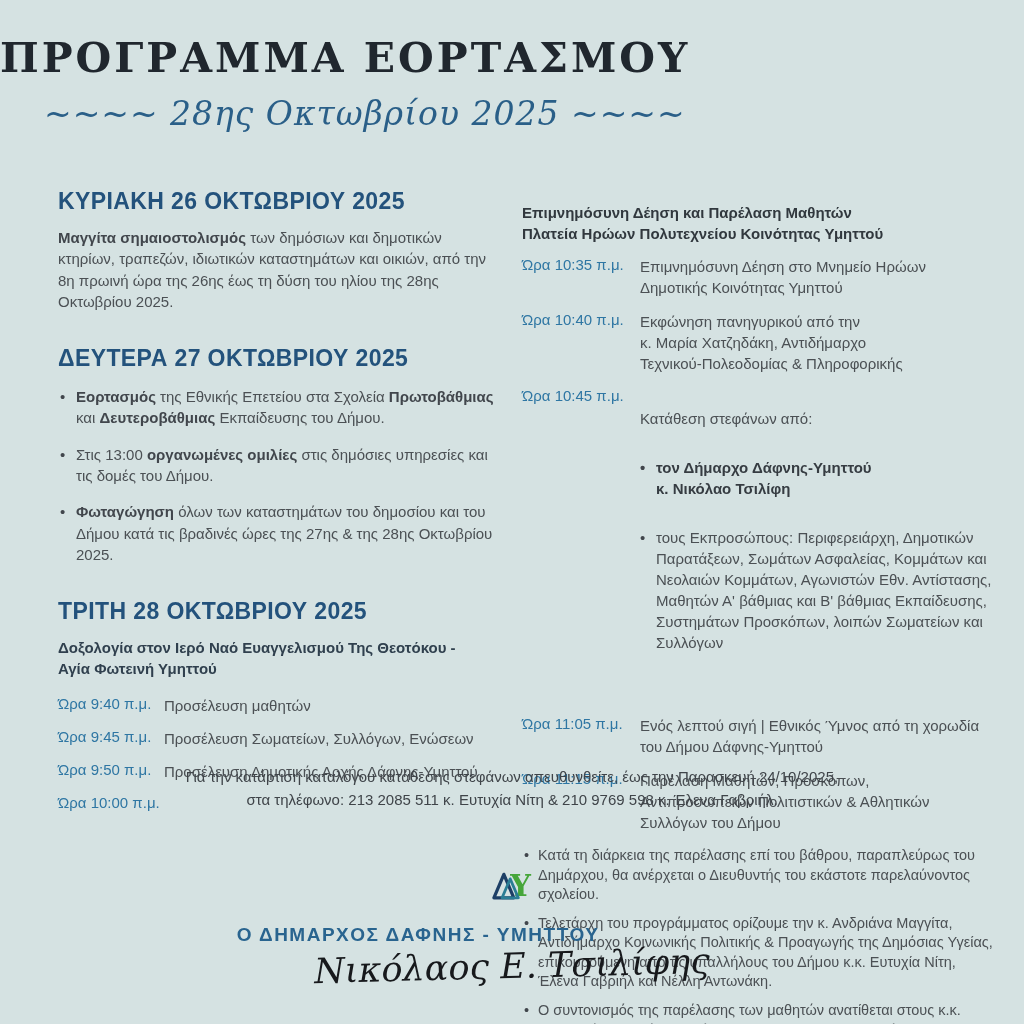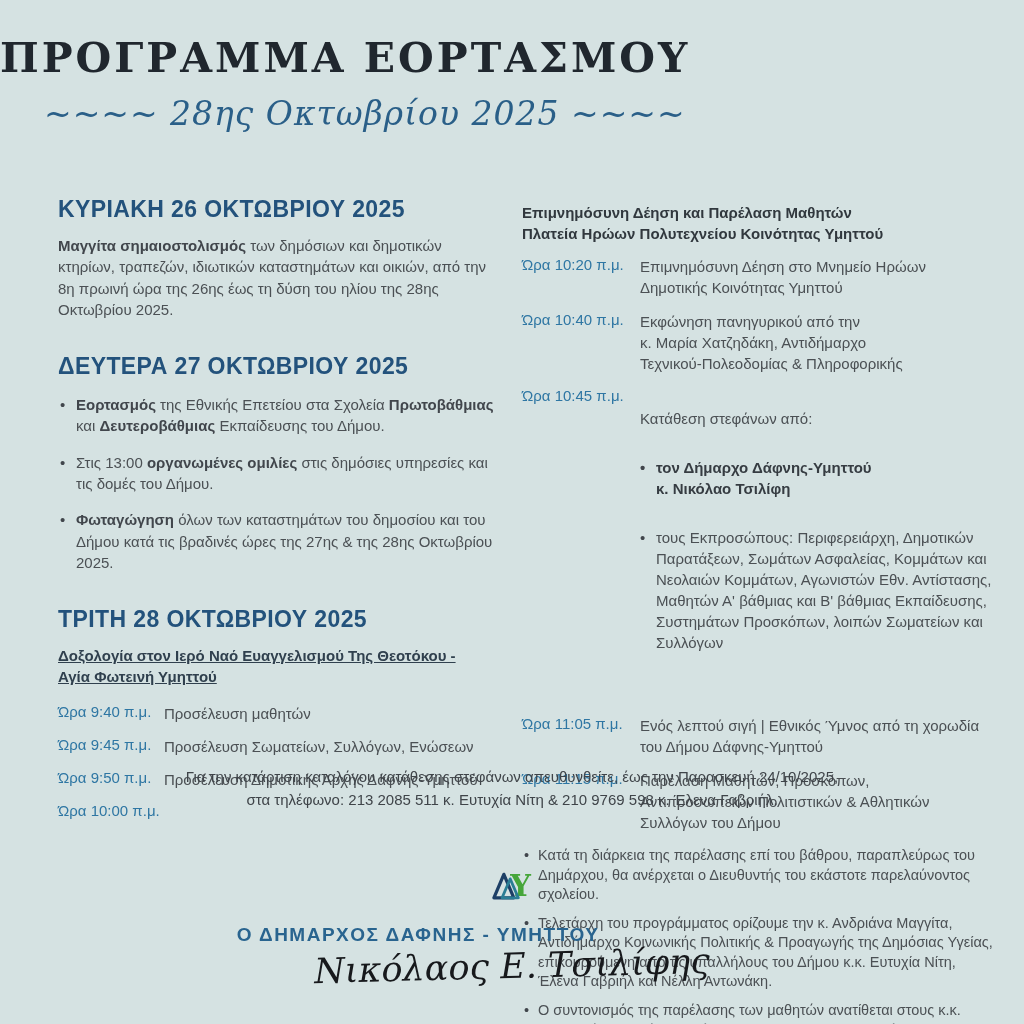--- a/index.html
+++ b/index.html
@@ -19,21 +19,21 @@
     font-size: 41px; font-weight: 600; letter-spacing: 3px;
     color: #20272e;
   }
   .poster-subtitle {
     margin-top: 12px;
     font-family: "DejaVu Serif", serif; font-style: italic;
     font-size: 33px; color: #2a5f88; letter-spacing: 1px; padding-left: 44px;
   }
 
   
-  .col-left  { position: absolute; left: 58px;  top: 196px; width: 444px; }
+  .col-left  { position: absolute; left: 58px;  top: 188px; width: 444px; }
   .col-right { position: absolute; left: 522px; top: 202px; width: 472px; }
 
   h2.section-heading {
     font-size: 23px; font-weight: bold; color: #23527c;
     letter-spacing: 0.4px; margin-bottom: 12px;
   }
   .mt { margin-top: 33px; }
 
   .body-text { font-size: 15px; line-height: 1.42; color: #4b5054; }
   .body-text .b, .b { font-weight: bold; color: #41464c; }
@@ -42,21 +42,21 @@
   ul.bullets > li {
     position: relative; padding-left: 18px; margin-bottom: 15px;
     font-size: 15px; line-height: 1.42; color: #4b5054;
   }
   ul.bullets > li::before {
     content: "•"; position: absolute; left: 2px; top: 0; color: #41464c; font-size: 15px;
   }
 
   .sub-heading {
     font-size: 15px; font-weight: bold; color: #30404e;
-    line-height: 1.4; white-space: pre-line; margin: 12px 0 16px; text-decoration: underline;
+    line-height: 1.4; white-space: pre-line; margin: 12px 0 16px;
   }
 
   .sched-row { display: flex; margin-bottom: 12px; font-size: 15px; }
   .sched-time { flex: 0 0 106px; color: #2e76a3; }
   .col-right .sched-time { flex: 0 0 118px; }
   .sched-text { flex: 1; color: #4b5054; line-height: 1.4; white-space: pre-line; }
 
   .right-heading {
     font-size: 15px; font-weight: bold; color: #31383e;
     line-height: 1.4; white-space: pre-line; margin-bottom: 12px;
@@ -148,21 +148,21 @@
     <span class="sched-time">Ώρα 10:00 π.μ.</span>
   </div>
 </section>
 
 <section class="col-right">
 
   <div class="right-heading">Επιμνημόσυνη Δέηση και Παρέλαση Μαθητών
 Πλατεία Ηρώων Πολυτεχνείου Κοινότητας Υμηττού</div>
 
   <div class="sched-row">
-    <span class="sched-time">Ώρα 10:20 π.μ.</span>
+    <span class="sched-time">Ώρα 10:35 π.μ.</span>
     <span class="sched-text">Επιμνημόσυνη Δέηση στο Μνημείο Ηρώων
 Δημοτικής Κοινότητας Υμηττού</span>
   </div>
 
   <div class="sched-row">
     <span class="sched-time">Ώρα 10:40 π.μ.</span>
     <span class="sched-text">Εκφώνηση πανηγυρικού από την
 κ. Μαρία Χατζηδάκη, Αντιδήμαρχο
 Τεχνικού-Πολεοδομίας &amp; Πληροφορικής</span>
   </div>

